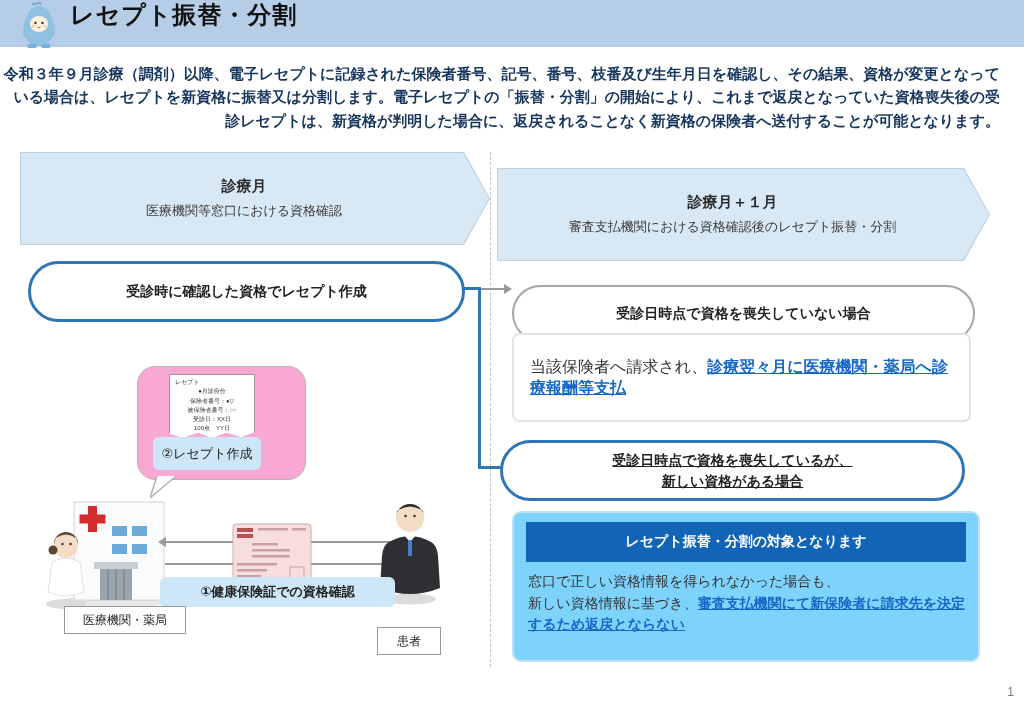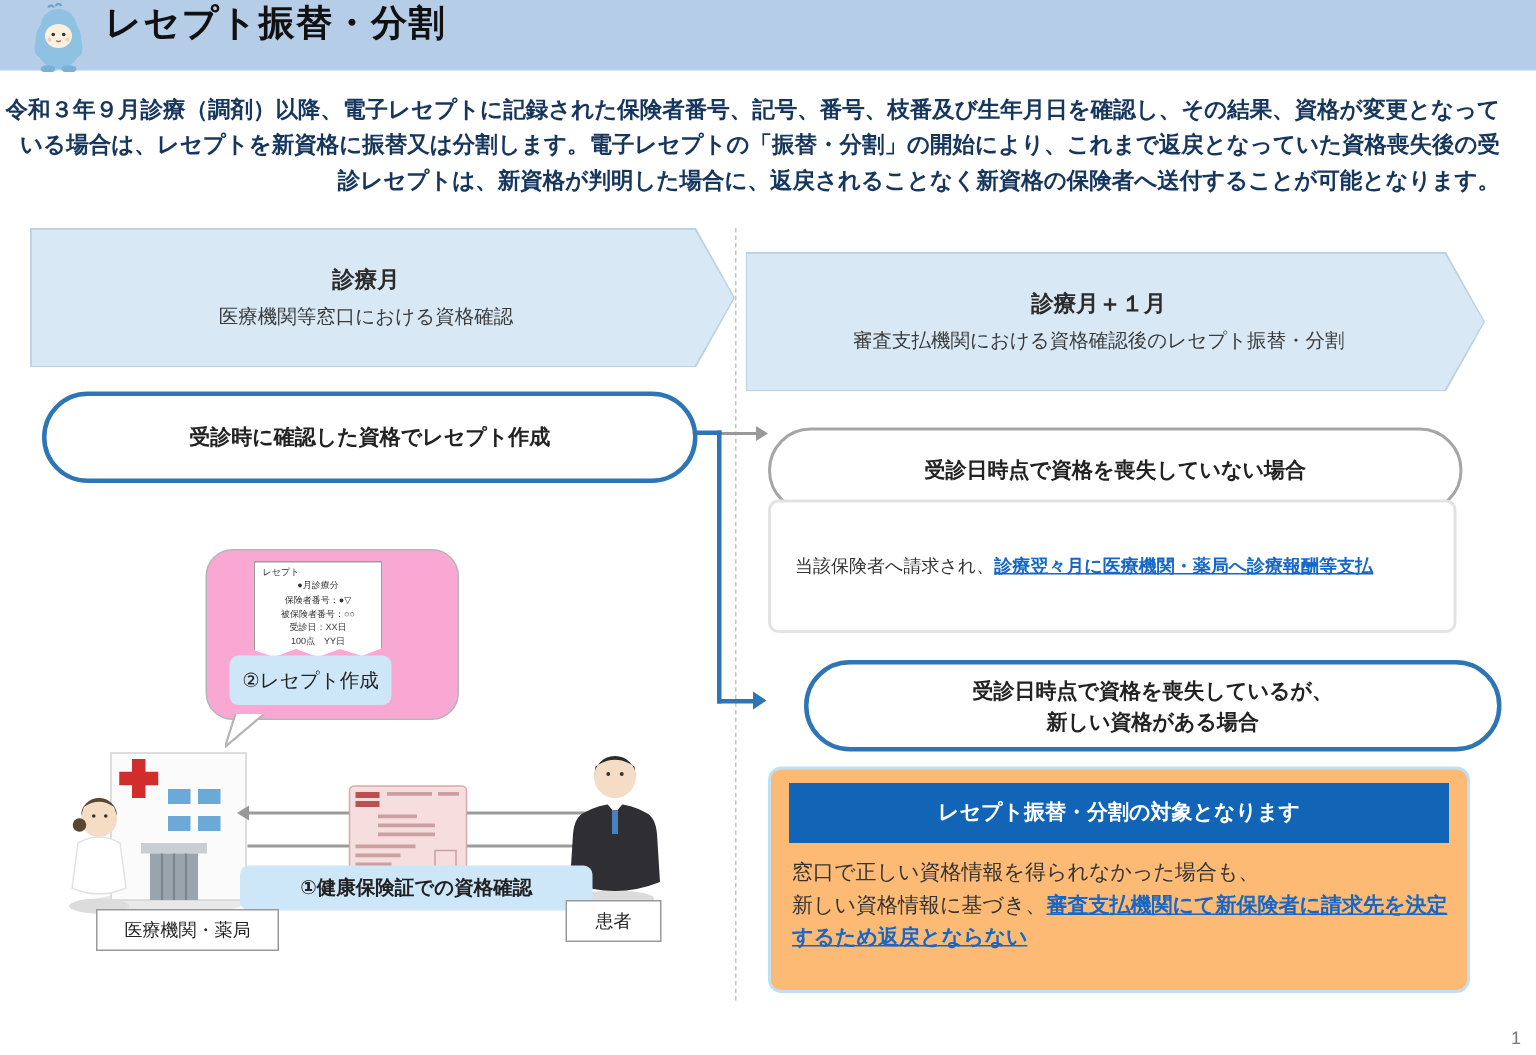--- a/index.html
+++ b/index.html
@@ -32,58 +32,58 @@
   .stage-left{left:20px;top:152px;width:470px;}
   .stage-right{left:497px;top:168px;width:493px;}
 
   
   .pill{position:absolute;background:#fff;display:flex;flex-direction:column;justify-content:center;
         align-items:center;text-align:center;font-weight:bold;color:#222;font-size:14px;}
   .pill-blue{border:3px solid #2e75b6;border-radius:32px;}
   .pill-gray{border:2px solid #a6a6a6;border-radius:30px;margin-top:23px;}
   .pill-l1{left:28px;top:261px;width:431px;height:55px;}
   .pill-r1{left:512px;top:262px;width:459px;height:53px;}
-  .pill-r2{left:536px;top:440px;width:459px;height:55px;line-height:1.5;}
+  .pill-r2{left:500px;top:440px;width:459px;height:55px;line-height:1.5;text-decoration:underline;}
 
   
   .conn{position:absolute;background:#999;}
   .conn-blue{position:absolute;background:#2e75b6;}
   .arrowhead-gray{position:absolute;width:0;height:0;border-top:5px solid transparent;
     border-bottom:5px solid transparent;border-left:8px solid #999;}
   .arrowhead-blue{position:absolute;width:0;height:0;border-top:6px solid transparent;
     border-bottom:6px solid transparent;border-left:9px solid #2e75b6;}
 
   
   .note-box{position:absolute;left:512px;top:333px;width:459px;height:89px;border:2px solid #e3e3e3;
     border-radius:7px;background:#fff;display:flex;align-items:center;padding:0 16px;box-sizing:border-box;
-    font-size:12px;color:#333;}
+    font-size:16px;color:#333;}
   .link{color:#1667c6;font-weight:bold;text-decoration:underline;}
   .outer-box{position:absolute;left:512px;top:511px;width:468px;height:151px;border:2px solid #bfe0f2;
-    border-radius:9px;background:#fdba74;box-sizing:border-box;}
+    border-radius:9px;background:#7dd3fc;box-sizing:border-box;}
   .banner{position:absolute;left:12px;top:9px;right:12px;height:40px;background:#1164b6;color:#fff;
     font-size:14px;font-weight:bold;display:flex;align-items:center;justify-content:center;}
   .outer-text{position:absolute;left:14px;top:58px;right:12px;font-size:14px;color:#333;line-height:1.55;}
 
   
   .bubble{position:absolute;left:137px;top:366px;width:167px;height:112px;background:#f9a8d4;
     border:1.5px solid #b5b5b5;border-radius:18px;}
   .bubble-tail{position:absolute;left:150px;top:476px;width:27px;height:23px;}
   .receipt{position:absolute;left:31px;top:7px;width:86px;height:66px;background:#fff;border:1px solid #9c9c9c;
     clip-path:polygon(0 0,100% 0,100% 88%,84% 96%,67% 89%,50% 97%,33% 89%,16% 97%,0 90%);
     font-size:6px;color:#333;line-height:1.55;padding:3px 5px;box-sizing:border-box;}
   .receipt .r0{text-align:left;}
   .receipt div{text-align:center;}
   .chip{position:absolute;background:#cde6f8;border-radius:6px;display:flex;align-items:center;
     justify-content:center;font-size:13px;color:#222;}
   .chip2{left:15px;bottom:9px;width:108px;height:33px;}
   .chip1{left:160px;top:577px;width:235px;height:30px;font-weight:bold;}
   .tag{position:absolute;background:#fff;border:1px solid #999;display:flex;align-items:center;
     justify-content:center;font-size:12px;color:#222;}
   .tag-provider{left:40px;top:606px;width:120px;height:26px;margin-left:24px;}
-  .tag-patient{left:377px;top:600px;width:62px;height:26px;}
+  .tag-patient{left:377px;top:627px;width:62px;height:26px;}
   .illu{position:absolute;}
 
   .exch-line{position:absolute;background:#9b9b9b;height:1.5px;}
   .pagenum{position:absolute;right:10px;bottom:4px;font-size:12px;color:#777;}
 </style>
 </head>
 <body>
 
 <div class="page">
 

